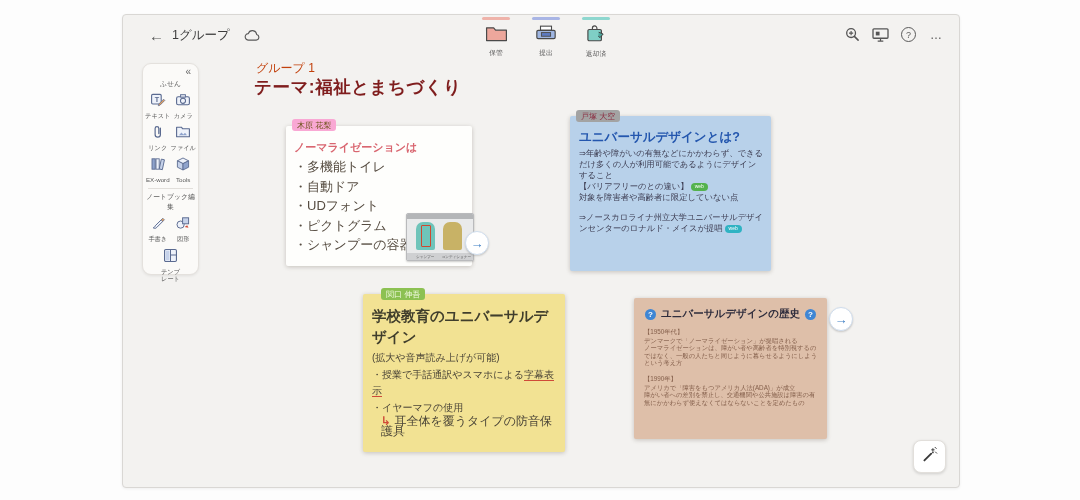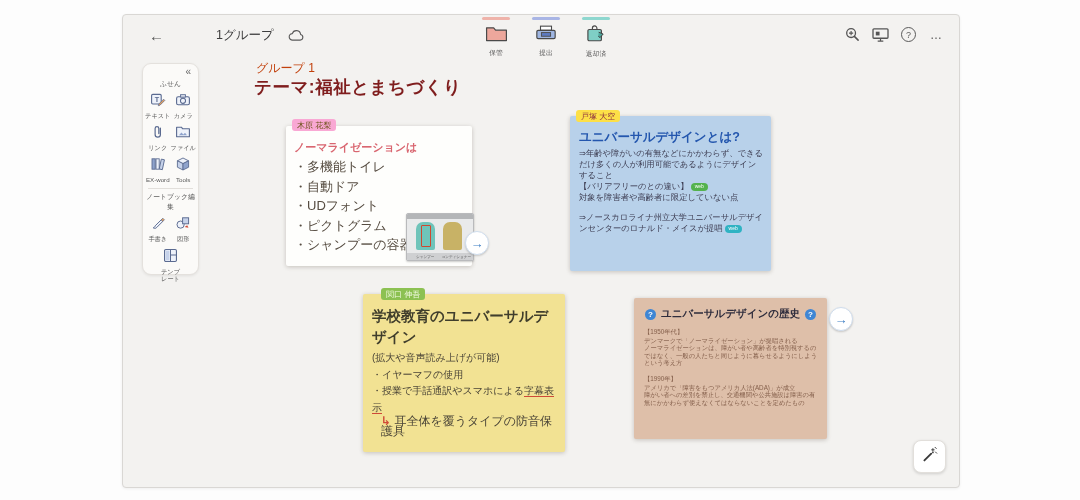--- a/index.html
+++ b/index.html
@@ -3,21 +3,21 @@
 <meta charset="utf-8">
 <style>
   html,body{margin:0;padding:0;}
   body{width:1080px;height:500px;background:#ffffff;font-family:"Liberation Sans","DejaVu Sans",sans-serif;overflow:hidden;}
   .page{position:relative;width:1080px;height:500px;background:#fdfdfd;}
   .app-window{position:absolute;left:122px;top:14px;width:836px;height:472px;background:#f3f2f0;border:1px solid #d9d7d4;border-radius:4px;box-shadow:0 1px 3px rgba(0,0,0,.06);overflow:hidden;}
 
   
   .topbar-left{position:absolute;left:26px;top:12px;display:flex;align-items:center;gap:8px;color:#444;}
   .back{font-size:15px;color:#555;cursor:pointer;}
-  .group-label{font-size:12.5px;color:#3d3d3d;margin-left:44px;}
+  .group-label{font-size:12.5px;color:#3d3d3d;}
   .cloud-btn{margin-left:6px;display:flex;align-items:center;}
   .topbar-center{position:absolute;left:352px;top:0;display:flex;gap:8px;}
   .tb-action{width:42px;display:flex;flex-direction:column;align-items:center;cursor:pointer;}
   .tabline{width:28px;height:2.5px;border-radius:2px;margin-top:2px;margin-bottom:5px;}
   .tb-action .label{font-size:6.8px;color:#5a5a5a;margin-top:2px;letter-spacing:0;}
   .topbar-right{position:absolute;right:14px;top:11px;display:flex;align-items:center;gap:11px;color:#555;}
   .tb-icon{width:17px;height:17px;display:flex;align-items:center;justify-content:center;cursor:pointer;}
   .help-circle{width:13px;height:13px;border:1.2px solid #5a5a5a;border-radius:50%;font-size:9px;display:flex;align-items:center;justify-content:center;color:#5a5a5a;}
   .more-glyph{font-size:12px;color:#555;letter-spacing:1px;}
 
@@ -50,21 +50,21 @@
   .bottle.gold{left:36px;background:#c8b266;}
   .ridge-box{position:absolute;left:5px;top:3px;width:8px;height:20px;border:1.2px solid #cf4730;border-radius:1px;}
   .cap{position:absolute;bottom:1px;font-size:4px;color:#555;transform:scale(.9);}
   .cap.left{left:8px;} .cap.right{left:33px;}
 
   .nav-arrow{position:absolute;width:22px;height:22px;border-radius:50%;background:#fff;border:1px solid #cfdded;box-shadow:0 1px 2px rgba(0,0,0,.18);display:flex;align-items:center;justify-content:center;color:#3f7fc4;font-size:13px;font-weight:bold;cursor:pointer;}
   .arrow-examples{left:342px;top:216px;}
   .arrow-history{left:706px;top:292px;}
 
   .note-definition{left:447px;top:101px;width:201px;height:155px;background:#b8d1ea;}
-  .tag-definition{left:453px;top:95px;background:#fde047;color:#8a2c40;}
+  .tag-definition{left:453px;top:95px;background:#a3a3a3;color:#8a2c40;}
   .def-title{position:absolute;left:9px;top:13px;font-size:12.5px;font-weight:bold;color:#2356ae;}
   .def-body{position:absolute;left:9px;top:32px;width:185px;font-size:8.3px;color:#3d3d52;line-height:11px;}
   .def-gap{height:9px;}
   .chip{display:inline-block;font-size:5px;color:#fff;padding:1px 4px;border-radius:5px;vertical-align:middle;margin-left:2px;line-height:5.5px;}
   .chip-green{background:#54b24d;}
   .chip-teal{background:#2fb3c3;}
 
   .note-school{left:240px;top:279px;width:202px;height:158px;background:#f2e293;}
   .tag-school{left:246px;top:273px;background:#8cc152;color:#f3fae2;margin-left:12px;}
   .sch-title{position:absolute;left:9px;top:12px;width:184px;font-size:14.5px;font-weight:bold;color:#403e2c;line-height:21px;}
@@ -292,22 +292,22 @@
           <span>⇒ノースカロライナ州立大学ユニバーサルデザインセンターのロナルド・メイスが提唱</span><span class="chip chip-teal">web</span>
         </div>
       </div>
     </div>
     <span class="tag tag-definition">戸塚 大空</span>
 
     <div class="note note-school">
       <div class="sch-title">学校教育のユニバーサルデザイン</div>
       <div class="sch-list">
         <div>(拡大や音声読み上げが可能)</div>
+        <div><span>・授業で手話通訳やスマホによる</span><span class="red-underline">字幕表示</span></div>
         <div>・イヤーマフの使用</div>
-        <div><span>・授業で手話通訳やスマホによる</span><span class="red-underline">字幕表示</span></div>
         <div class="sch-sub"><span class="red-arrow">↳</span> <span>耳全体を覆うタイプの防音保護具</span></div>
       </div>
     </div>
     <span class="tag tag-school">関口 伸吾</span>
 
     <div class="note note-history">
       <div class="his-title-row">
         <span class="q-icon">?</span>
         <span class="his-title">ユニバーサルデザインの歴史</span>
         <span class="q-icon">?</span>

